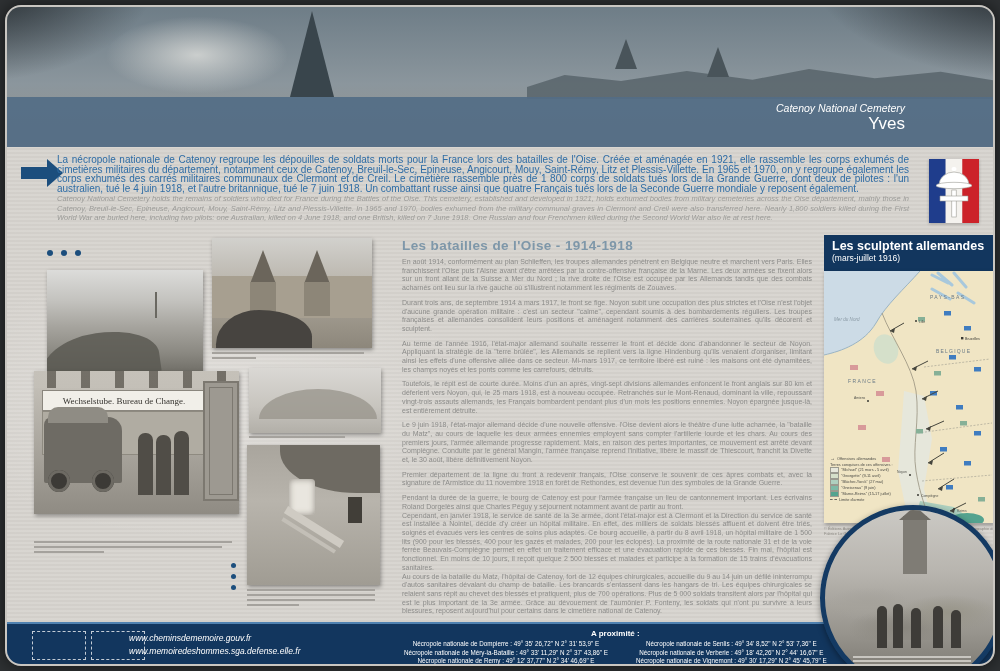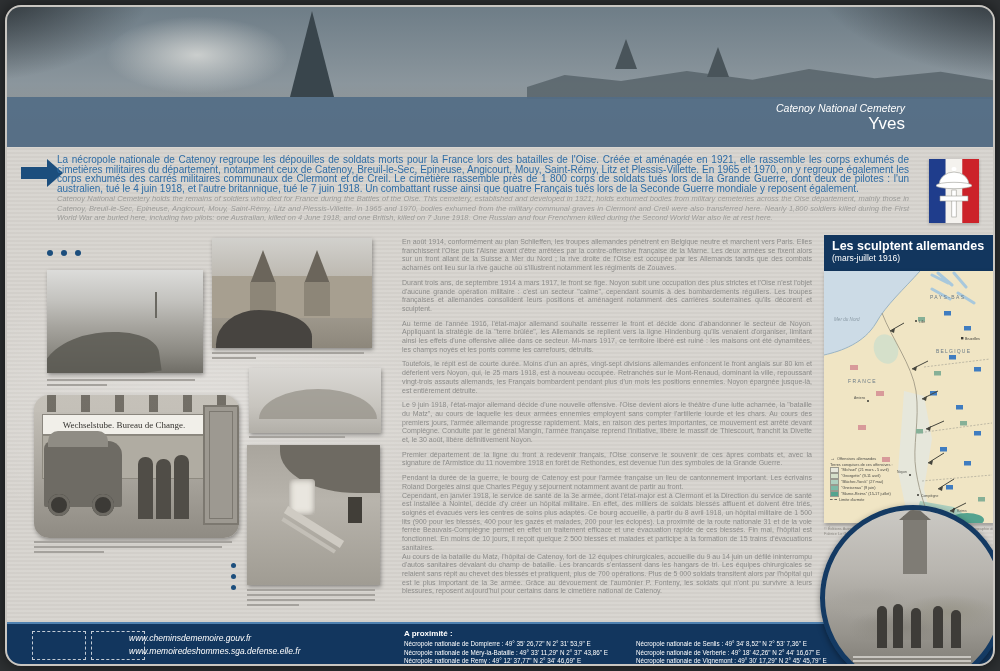--- a/index.html
+++ b/index.html
@@ -40,21 +40,21 @@
   .ph-a .pole{position:absolute;left:108px;top:22px;width:2px;height:26px;background:#6a6861;}
   .ph-b{left:205px;top:231px;width:160px;height:110px;background:linear-gradient(180deg,#d2d1cd 0%,#bdb9b1 35%,#a49e93 60%,#8d877b 100%);}
   .ph-b .wall{position:absolute;left:0;top:38px;width:100%;height:42px;background:#a79f90;}
   .ph-b .tu{position:absolute;width:0;height:0;border-left:13px solid transparent;border-right:13px solid transparent;border-bottom:34px solid #6b655b;top:12px;}
   .ph-b .tu.u1{left:38px;} .ph-b .tu.u2{left:92px;}
   .ph-b .tb{position:absolute;width:26px;height:34px;background:#8d8678;top:44px;}
   .ph-b .tb.b1{left:38px;} .ph-b .tb.b2{left:92px;}
   .ph-b .troops{position:absolute;left:4px;bottom:0;width:96px;height:38px;background:#474440;border-radius:45% 55% 0 0/90% 70% 0 0;}
   .ph-c{left:242px;top:361px;width:132px;height:65px;background:linear-gradient(180deg,#dad8d4 0%,#c7c4be 60%,#b2afa8 100%);}
   .ph-c .hill{position:absolute;left:10px;bottom:14px;width:118px;height:30px;background:#9a968d;border-radius:50% 50% 0 0/100% 100% 0 0;opacity:.8;}
-  .ph-d{left:27px;top:388px;width:205px;height:143px;background:linear-gradient(180deg,#c9c5bd 0%,#b7b3ab 30%,#a6a29a 60%,#8f8b83 100%);border-radius:15px;}
+  .ph-d{left:27px;top:364px;width:205px;height:143px;background:linear-gradient(180deg,#c9c5bd 0%,#b7b3ab 30%,#a6a29a 60%,#8f8b83 100%);}
   .ph-d .shutters{position:absolute;left:0;top:0;width:100%;height:17px;background:repeating-linear-gradient(90deg,#c4c0b8 0 13px,#5e5a52 13px 22px,#c4c0b8 22px 34px);opacity:.8;}
   .ph-d .sign{position:absolute;left:8px;top:19px;width:162px;height:19px;background:#f1efe9;border:1px solid #8a867e;display:flex;align-items:center;justify-content:center;font-family:"Liberation Serif",serif;font-size:9px;color:#35332f;white-space:nowrap;}
   .ph-d .shopfront{position:absolute;left:8px;top:40px;width:162px;height:44px;background:#b0aca2;box-shadow:inset 0 0 0 1px #8e8a80;}
   .ph-d .truck{position:absolute;left:10px;top:46px;width:78px;height:66px;background:#6e6b64;border-radius:8px 14px 2px 2px;}
   .ph-d .truck::before{content:"";position:absolute;left:4px;top:-10px;width:60px;height:16px;background:#8f8c84;border-radius:10px 10px 0 0;}
   .ph-d .wheel{position:absolute;bottom:-9px;width:22px;height:22px;border-radius:50%;background:#3c3a36;box-shadow:inset 0 0 0 3px #6d6a63;}
   .ph-d .w1{left:4px;} .ph-d .w2{left:48px;}
   .ph-d .fig{position:absolute;width:15px;background:#504d47;border-radius:7px 7px 0 0;}
   .ph-d .f1{left:104px;top:62px;height:62px;} .ph-d .f2{left:122px;top:64px;height:60px;} .ph-d .f3{left:140px;top:60px;height:64px;}
   .ph-d .wagon{position:absolute;right:0;top:10px;width:36px;height:120px;background:#9d9991;box-shadow:inset 0 0 0 2px #7c7870,inset 0 0 0 6px #9d9991,inset 0 0 0 7px #7c7870;}
@@ -97,21 +97,21 @@
   .circle .g3{left:86px;top:98px;height:40px;} .circle .g4{left:108px;top:96px;height:42px;}
   .circle .g5{left:126px;top:100px;height:38px;}
   .circle .ccap{position:absolute;left:28px;top:146px;width:120px;}
   .circle .ccap .cl{height:1.5px;background:#d8d6d1;opacity:.8;margin-bottom:2.5px;}
   
   .footer{position:absolute;left:0;top:615px;width:986px;height:42px;background:#12365e;border-top:2px solid #4f81b0;z-index:2;}
   .logo-box{position:absolute;top:7px;height:27px;border:1px dashed rgba(255,255,255,.75);}
   .lb1{left:25px;width:52px;} .lb2{left:84px;width:52px;}
   .urls{position:absolute;left:122px;top:8px;color:#fff;font-style:italic;font-size:8.5px;line-height:13px;}
   .urls a{color:#fff;text-decoration:none;}
-  .prox{position:absolute;left:397px;top:5px;color:#fff;}
+  .prox{position:absolute;left:397px;top:5px;color:#fff;text-align:center;}
   .prox-title{font-size:8px;font-weight:700;margin-bottom:2px;}
   .prox-cols{display:flex;gap:28px;}
   .prox-col{font-size:6.3px;line-height:8.6px;white-space:nowrap;}
 </style>
 </head>
 <body>
 
 <div class="panel">
 
   <div class="hero">
@@ -209,20 +209,21 @@
       <div class="cl" style="width:52px;"></div>
   </div>
 
   <div class="dots-col">
     <div class="dot" style="width:5px;height:5px;"></div>
     <div class="dot" style="width:5px;height:5px;"></div>
     <div class="dot" style="width:5px;height:5px;"></div>
   </div>
 
   <div class="center-col">
+    <h2 class="sec-heading">Les batailles de l'Oise - 1914-1918</h2>
     <p class="para">En août 1914, conformément au plan Schlieffen, les troupes allemandes pénètrent en Belgique neutre et marchent vers Paris. Elles franchissent l'Oise puis l'Aisne avant d'être arrêtées par la contre-offensive française de la Marne. Les deux armées se fixent alors sur un front allant de la Suisse à Mer du Nord ;  la rive droite de l'Oise est occupée par les Allemands tandis que des combats acharnés ont lieu sur la rive gauche où s'illustrent notamment les régiments de Zouaves.</p>
     <p class="para">Durant trois ans, de septembre 1914 à mars 1917, le front se fige. Noyon subit une occupation des plus strictes et l'Oise n'est l'objet d'aucune  grande opération militaire : c'est un secteur "calme", cependant soumis à des bombardements réguliers. Les troupes françaises et allemandes consolident leurs positions et aménagent notamment des carrières souterraines qu'ils décorent et sculptent.</p>
     <p class="para">Au terme de l'année 1916, l'état-major allemand souhaite resserrer le front et décide donc d'abandonner le secteur de Noyon. Appliquant la stratégie de la "terre brûlée", les Allemands se replient vers la ligne Hindenburg qu'ils venaient d'organiser, limitant ainsi les effets d'une offensive alliée dans ce secteur. Mi-mars 1917, ce territoire libéré est ruiné : les maisons ont été dynamitées, les champs noyés et les ponts comme les carrefours,  détruits.</p>
     <p class="para">Toutefois, le répit est de courte durée. Moins d'un an après, vingt-sept divisions allemandes enfoncent le front anglais sur 80 km et déferlent vers Noyon, qui, le 25 mars 1918, est à nouveau  occupée. Retranchés sur le Mont-Renaud, dominant la ville, repoussant vingt-trois assauts allemands, les Français bombardent pendant plus d'un mois les positions ennemies. Noyon épargnée jusque-là, est entièrement détruite.</p>
     <p class="para">Le 9 juin 1918, l'état-major allemand décide d'une nouvelle offensive. l'Oise devient alors le théâtre d'une lutte acharnée, la "bataille du Matz", au cours de laquelle les deux armées ennemies employent sans compter l'artillerie lourde et les chars. Au cours des premiers jours, l'armée allemande progresse rapidement. Mais, en raison des pertes importantes, ce mouvement est  arrêté devant Compiègne. Conduite par le général Mangin, l'armée française reprend l'initiative, libère le massif de Thiescourt, franchit la Divette et, le 30 août, libère définitivement Noyon.</p>
     <p class="para">Premier département de la ligne du front à redevenir français, l'Oise conserve le souvenir de ces âpres combats et, avec la signature de l'Armistice du 11 novembre 1918 en forêt de Rethondes, est devenue l'un des symboles de la Grande Guerre.</p>
     <p class="para tight">Pendant la durée de la guerre, le bourg de Catenoy est pour l'armée française un lieu de cantonnement important. Les écrivains Roland Dorgelès ainsi que Charles Péguy y séjournent notamment avant de partir au front.</p>
     <p class="para tight">Cependant, en janvier 1918, le service de santé de la 3e armée, dont l'état-major est à Clermont et la Direction du service de santé est installée à Nointel, décide d'y créer un hôpital militaire. En effet, des milliers de soldats blessés affluent et doivent être triés, soignés et évacués vers les centres de soins plus adaptés. Ce bourg accueille, à partir du 8 avril 1918, un hôpital militaire de 1 500 lits (900 pour les blessés, 400 pour les gazés et malades, 200 pour les éclopés). La proximité de la route nationale 31 et de la voie ferrée Beauvais-Compiègne permet en effet  un traitement efficace et une évacuation rapide de ces blessés. Fin mai, l'hôpital est fonctionnel. En moins de 10 jours, il reçoit quelque 2 500 blessés et malades et participe à la formation de 15 trains d'évacuations sanitaires.</p>
     <p class="para tight">Au cours de la bataille du Matz, l'hôpital de Catenoy, fort de 12 équipes chirurgicales, accueille du 9 au 14 juin un défilé ininterrompu d'autos sanitaires dévalant du champ de bataille. Les brancards s'entassent dans les hangars de tri. Les équipes chirurgicales se relaient sans répit au chevet des blessés et pratiquent, plus de 700 opérations. Plus de 5 000 soldats transitent alors par l'hôpital qui est le plus important de la 3e armée. Grâce au dévouement de l'aumônier P. Fonteny, les soldats qui n'ont pu survivre à leurs blessures, reposent aujourd'hui pour certains dans le cimetière national de Catenoy.</p>
   </div>

